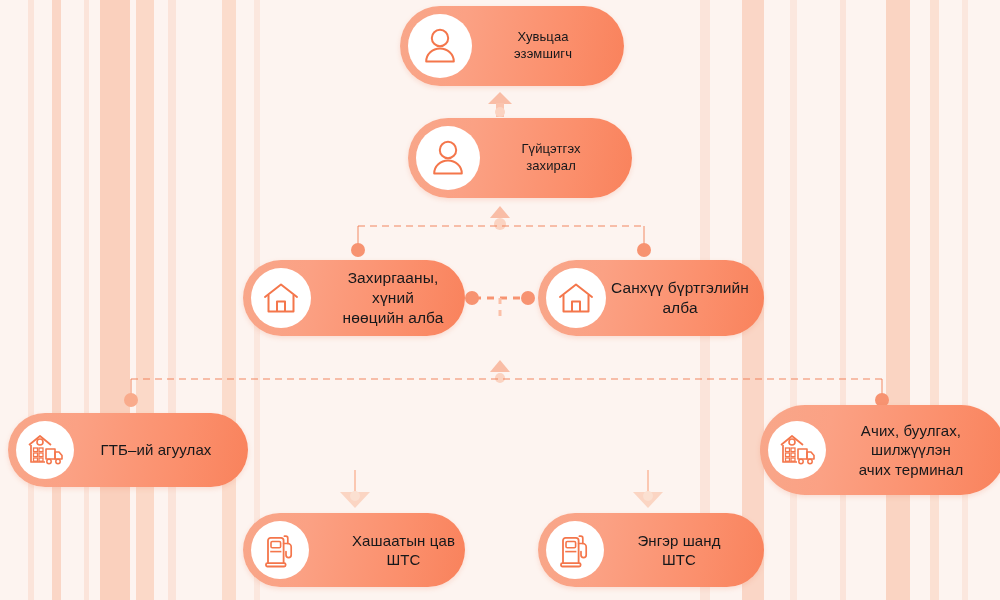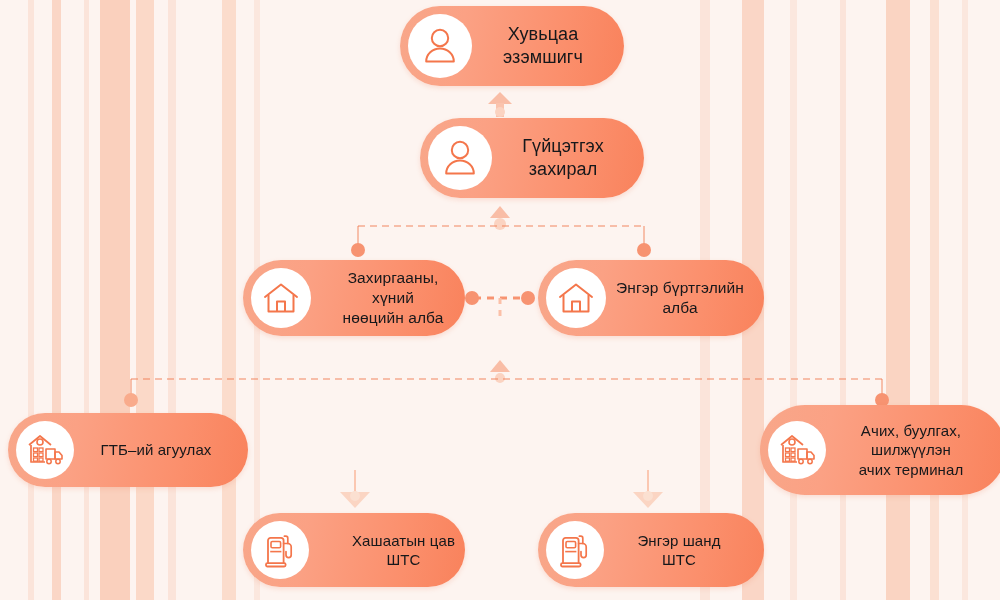--- a/index.html
+++ b/index.html
@@ -42,21 +42,21 @@
     text-align:center;
     color:#16181b;
     line-height:1.28;
     white-space:pre-line;
     padding-right:10px;
     letter-spacing:.1px;
   }
   
   .n-lg{height:80px;}
   .n-lg .disc{width:64px;height:64px;margin-left:8px;}
-  .n-lg .lbl{font-size:18px;}
+  .n-lg .lbl{font-size:13px;}
 
   .n-md{height:76px;}
   .n-md .disc{width:60px;height:60px;margin-left:8px;}
   .n-md .lbl{font-size:15.5px;}
 
   .n-sm{height:74px;}
   .n-sm .disc{width:58px;height:58px;margin-left:8px;}
   .n-sm .lbl{font-size:15px;}
 
   
@@ -142,21 +142,21 @@
     <div class="disc">
       <svg class="svgicon" width="36" height="38" viewBox="0 0 36 38">
         <circle cx="18" cy="11" r="8.2" fill="none" stroke="#f4764b" stroke-width="2"></circle>
         <path d="M4.2 34.5 a13.8 13 0 0 1 27.6 0 z" fill="none" stroke="#f4764b" stroke-width="2" stroke-linejoin="round"></path>
       </svg>
     </div>
     <div class="lbl">Хувьцаа
 эзэмшигч</div>
   </div>
 
-  <div class="node n-lg" style="left:420px;top:118px;width:224px;">
+  <div class="node n-lg" style="left:408px;top:118px;width:224px;">
     <div class="disc">
       <svg class="svgicon" width="36" height="38" viewBox="0 0 36 38">
         <circle cx="18" cy="11" r="8.2" fill="none" stroke="#f4764b" stroke-width="2"></circle>
         <path d="M4.2 34.5 a13.8 13 0 0 1 27.6 0 z" fill="none" stroke="#f4764b" stroke-width="2" stroke-linejoin="round"></path>
       </svg>
     </div>
     <div class="lbl">Гүйцэтгэх
 захирал</div>
   </div>
 
@@ -173,21 +173,21 @@
   </div>
 
   <div class="node n-md" style="left:538px;top:260px;width:226px;">
     <div class="disc">
       <svg class="svgicon" width="38" height="34" viewBox="0 0 38 34">
         <path d="M3 16 L19 3.5 L35 16" fill="none" stroke="#f4764b" stroke-width="2" stroke-linejoin="round" stroke-linecap="round"></path>
         <path d="M6.5 14 V30.5 H31.5 V14" fill="none" stroke="#f4764b" stroke-width="2" stroke-linejoin="round"></path>
         <path d="M15 30.5 V20.5 h8 V30.5" fill="none" stroke="#f4764b" stroke-width="2" stroke-linejoin="round"></path>
       </svg>
     </div>
-    <div class="lbl">Энгэр бүртгэлийн
+    <div class="lbl">Санхүү бүртгэлийн
 алба</div>
   </div>
 
   <div class="node n-sm" style="left:8px;top:413px;width:240px;">
     <div class="disc">
       <svg class="svgicon" width="40" height="36" viewBox="0 0 40 36">
         <path d="M4 13 L15 4 L26 13" fill="none" stroke="#f4764b" stroke-width="1.7" stroke-linejoin="round"></path>
         <circle cx="15" cy="10" r="3" fill="none" stroke="#f4764b" stroke-width="1.6"></circle>
         <path d="M6 13 V30 H20" fill="none" stroke="#f4764b" stroke-width="1.7" stroke-linejoin="round"></path>
         <rect x="8.5" y="16" width="4" height="3.6" fill="none" stroke="#f4764b" stroke-width="1.3"></rect>

